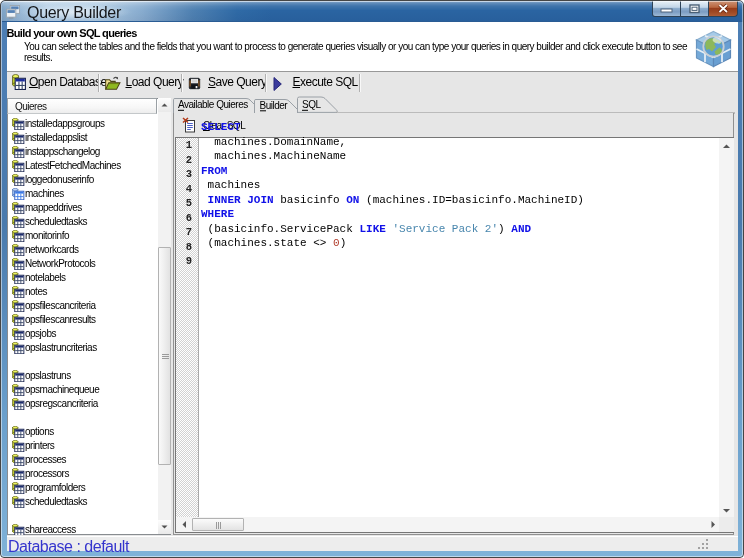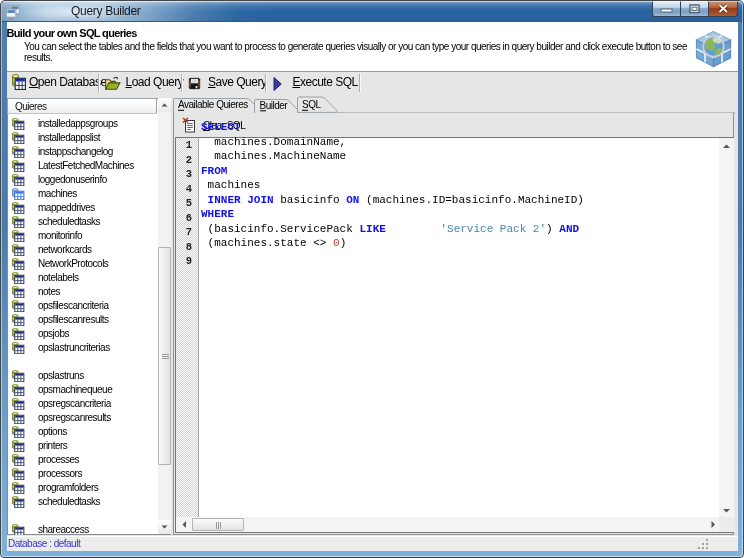--- a/index.html
+++ b/index.html
@@ -13,21 +13,21 @@
   box-shadow: inset 0 0 0 1px rgba(255,255,255,.5); pointer-events:none; }
 
 #title { position:absolute; left:1px; top:0px; width:742px; height:21px;
   border-radius:4px 4px 0 0; border-bottom:1px solid #2a5c94;
   background:
    radial-gradient(ellipse 75px 11px at 74px 11px, rgba(255,255,255,.6), rgba(255,255,255,0) 75%),
    linear-gradient(180deg, rgba(255,255,255,.55) 0%, rgba(255,255,255,.28) 9%, rgba(255,255,255,.1) 25%, rgba(255,255,255,0) 48%, rgba(0,0,40,.05) 100%),
    linear-gradient(90deg,#7ea3c6 0px,#9cbbd8 20px,#b5cfe6 45px,#aecbe3 95px,#88accf 140px,#4f81b2 190px,#2f6aa6 235px,#2a64a2 270px,#2a64a2 100%); }
 
 
-#ttext { position:absolute; left:26px; top:3px; font-size:12px; letter-spacing:-0.3px; color:#15171a;margin-left:44px; }
+#ttext { position:absolute; left:26px; top:3px; font-size:16px; letter-spacing:-0.3px; color:#15171a; }
 
 #caps { position:absolute; left:651px; top:0px; width:87px; height:16px; }
 .cap { position:absolute; top:0; height:16px; border:1px solid #2d4257; border-top:none; }
 #cmin { left:0px; width:29px; border-radius:0 0 0 3px;
   background:linear-gradient(180deg,#e9f1f8 0%,#c2d5e7 42%,#8eadcd 50%,#7b9cc2 72%,#9db9d6 100%); }
 #cmax { left:28px; width:29px;
   background:linear-gradient(180deg,#e9f1f8 0%,#c2d5e7 42%,#8eadcd 50%,#7b9cc2 72%,#9db9d6 100%); }
 #cclose { left:56px; width:30px; border-radius:0 0 4px 0;
   background:linear-gradient(180deg,#cc9578 0%,#b9663f 42%,#973d1b 50%,#a04a25 75%,#af5c35 100%); }
 
@@ -44,21 +44,21 @@
 u { text-decoration:underline; }
 
 #lpbox { position:absolute; left:6px; top:97px; width:164px; height:437px;
   border:1px solid #888c90; background:#fff; }
 #lphead { position:absolute; left:6px; top:97px; width:150px; height:16px;
   border:1px solid #9aa0a4; border-bottom:1px solid #c4c8ca;
   background:linear-gradient(180deg,#ffffff,#f7f7f7 60%,#ededed); }
 #lphead span { position:absolute; left:7px; top:2px; font-size:10px; letter-spacing:-0.5px; color:#111; }
 .li { position:absolute; left:1px; height:14px; width:148px; font-size:10px;
   letter-spacing:-0.5px; color:#000; }
-.li .txt { position:absolute; left:30px; top:0.5px; white-space:nowrap;text-align:right; }
+.li .txt { position:absolute; left:17px; top:0.5px; white-space:nowrap;text-align:right; }
 .licon { position:absolute; left:4.2px; top:0.5px; }
 #list { position:absolute; left:6px; top:113px; width:151px; height:421px; overflow:hidden; }
 
 #lsb { position:absolute; left:157px; top:97px; width:13px; height:436px; background:#f2f2f2; }
 .sbtn { position:absolute; left:0; width:13px; height:14px;
   background:linear-gradient(180deg,#fdfdfd,#e9e9e9); }
 .sbtn svg { position:absolute; left:0; top:0; }
 #lthumb { position:absolute; left:0px; top:148.5px; width:13px; height:218px;
   background:linear-gradient(90deg,#fafafa,#e2e2e2); border:1px solid #b2b2b2; border-radius:1px; }
 #lthumb:after { content:""; position:absolute; left:2.5px; top:106px; width:7px; height:1px;
@@ -73,34 +73,34 @@
 
 #ed { position:absolute; left:174px; top:136px; width:559px; height:396px;
   border:1px solid #767676; background:#fff; }
 #gutter { position:absolute; left:175px; top:137px; width:23px; height:379px;
   background: repeating-conic-gradient(#d2d2d2 0 25%, #ffffff 0 50%) 0 0/2px 2px;
   border-right:1px solid #a8a8a8; }
 .ln { position:absolute; font-size:10.5px; font-weight:bold; font-family:"Liberation Mono",monospace; color:#222; }
 #code { position:absolute; left:200px; top:119px; font-family:"Liberation Mono",monospace;
   font-size:11px; line-height:14.5px; white-space:pre; color:#000; }
 .k { color:#1111e8; font-weight:bold; }
-.s { color:#4886ad;margin-left:48px; }
+.s { color:#4886ad; }
 .n { color:#b03a28; }
 
 #evsb { position:absolute; left:718px; top:137px; width:15px; height:379px; background:#f4f4f4; }
 #ehsb { position:absolute; left:175px; top:516px; width:543px; height:15px; background:#f4f4f4; }
 #ehthumb { position:absolute; left:16px; top:1px; width:52px; height:13px;
   background:linear-gradient(180deg,#fbfbfb,#e3e3e3); border:1px solid #b2b2b2; border-radius:1px; }
 #ehthumb:after { content:""; position:absolute; left:23px; top:3px; width:1px; height:7px;
   background:#9a9a9a; box-shadow:2px 0 0 #9a9a9a, 4px 0 0 #9a9a9a; }
 #ecorner { position:absolute; left:718px; top:516px; width:15px; height:15px; background:#ececec; }
 
 #sbar { position:absolute; left:6px; top:535px; width:731px; height:15px; background:#ededed;
   border-top:1px solid #ffffff; }
-#sbar .txt { position:absolute; left:1px; top:1px; font-size:10px; letter-spacing:-0.5px; color:#3535cd; }
+#sbar .txt { position:absolute; left:1px; top:1px; font-size:16px; letter-spacing:-0.5px; color:#3535cd; }
 #grip { position:absolute; left:696px; top:538px; }
 </style>
 </head>
 <body>
 <div id="win">
   <div id="title">
     
   </div>
   <svg class="abs" style="left:5px;top:4px" width="14" height="14" viewBox="0 0 15 15">
     <rect x="4.5" y="0.5" width="10" height="8.5" fill="#e8eef4" stroke="#9aa5b0"></rect>
@@ -443,33 +443,20 @@
   <rect x="0.6" y="1.8" width="6" height="6.5" fill="#c2ce2c" stroke="#5c5c1c" stroke-width=".7"></rect>
   <ellipse cx="3.6" cy="8.3" rx="3" ry="1.4" fill="#c2ce2c" stroke="#5c5c1c" stroke-width=".7"></ellipse>
   <ellipse cx="3.6" cy="1.9" rx="3" ry="1.5" fill="#edf55e" stroke="#5c5c1c" stroke-width=".7"></ellipse>
   <rect x="3.1" y="3.6" width="10.2" height="9.6" fill="#ffffff" stroke="#16204c" stroke-width="1"></rect>
   <rect x="3.6" y="4.1" width="9.2" height="2.2" fill="#1c2c6e"></rect>
   <rect x="6" y="6.3" width="1" height="6.9" fill="#384868"></rect>
   <rect x="9.4" y="6.3" width="1" height="6.9" fill="#384868"></rect>
   <rect x="3.6" y="9.2" width="9.2" height="1" fill="#384868"></rect>
   </svg>
         <span class="txt">opsregscancriteria</span>
-      </div>
-      <div class="li" style="top:297px">
-        <svg class="licon" width="12.5" height="12.5" viewBox="0 0 14 14">
-  <rect x="0.6" y="1.8" width="6" height="6.5" fill="#c2ce2c" stroke="#5c5c1c" stroke-width=".7"></rect>
-  <ellipse cx="3.6" cy="8.3" rx="3" ry="1.4" fill="#c2ce2c" stroke="#5c5c1c" stroke-width=".7"></ellipse>
-  <ellipse cx="3.6" cy="1.9" rx="3" ry="1.5" fill="#edf55e" stroke="#5c5c1c" stroke-width=".7"></ellipse>
-  <rect x="3.1" y="3.6" width="10.2" height="9.6" fill="#ffffff" stroke="#16204c" stroke-width="1"></rect>
-  <rect x="3.6" y="4.1" width="9.2" height="2.2" fill="#1c2c6e"></rect>
-  <rect x="6" y="6.3" width="1" height="6.9" fill="#384868"></rect>
-  <rect x="9.4" y="6.3" width="1" height="6.9" fill="#384868"></rect>
-  <rect x="3.6" y="9.2" width="9.2" height="1" fill="#384868"></rect>
-  </svg>
-        <span class="txt">opsregscanresults</span>
       </div>
       <div class="li" style="top:311px">
         <svg class="licon" width="12.5" height="12.5" viewBox="0 0 14 14">
   <rect x="0.6" y="1.8" width="6" height="6.5" fill="#c2ce2c" stroke="#5c5c1c" stroke-width=".7"></rect>
   <ellipse cx="3.6" cy="8.3" rx="3" ry="1.4" fill="#c2ce2c" stroke="#5c5c1c" stroke-width=".7"></ellipse>
   <ellipse cx="3.6" cy="1.9" rx="3" ry="1.5" fill="#edf55e" stroke="#5c5c1c" stroke-width=".7"></ellipse>
   <rect x="3.1" y="3.6" width="10.2" height="9.6" fill="#ffffff" stroke="#16204c" stroke-width="1"></rect>
   <rect x="3.6" y="4.1" width="9.2" height="2.2" fill="#1c2c6e"></rect>
   <rect x="6" y="6.3" width="1" height="6.9" fill="#384868"></rect>
   <rect x="9.4" y="6.3" width="1" height="6.9" fill="#384868"></rect>

